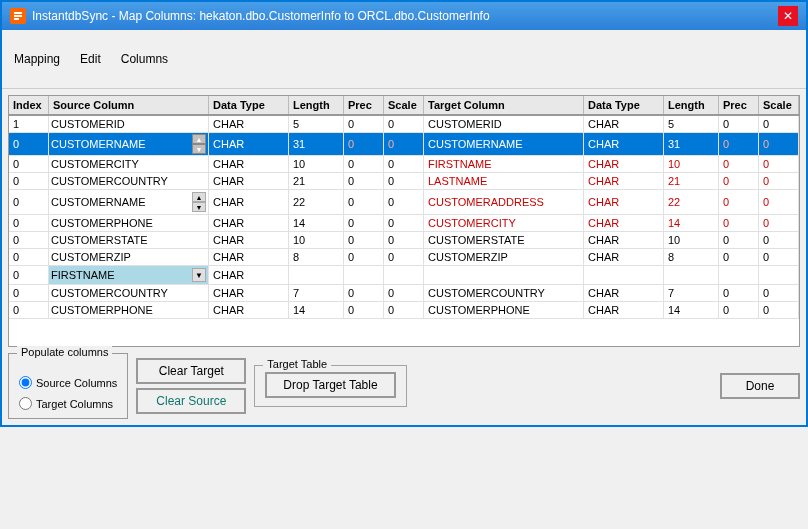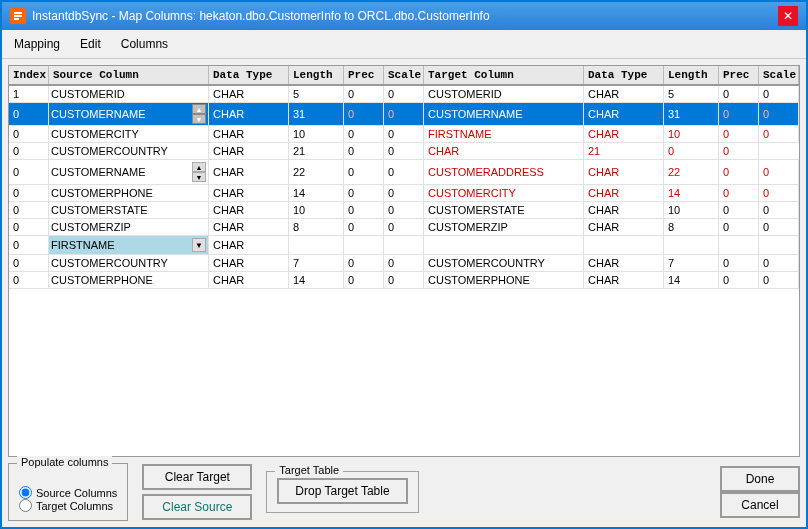--- a/index.html
+++ b/index.html
@@ -6,21 +6,21 @@
     body {
       font-family: 'Segoe UI', Tahoma, Arial, sans-serif;
       font-size: 12px;
       background: #f0f0f0;
       width: 808px;
       height: 529px;
       overflow: hidden;
     }
     .window {
       width: 808px;
-      height: 529px;
+      height: 427px;
       border: 2px solid #0078d7;
       background: #f0f0f0;
       display: flex;
       flex-direction: column;
     }
     .title-bar {
       background: linear-gradient(to bottom, #4a9fe8, #2a7fd8);
       color: white;
       padding: 4px 8px;
       display: flex;
@@ -57,21 +57,21 @@
       cursor: pointer;
       display: flex;
       align-items: center;
       justify-content: center;
       font-size: 12px;
     }
     .menu-bar {
       background: #f0f0f0;
       border-bottom: 1px solid #ccc;
       display: flex;
-      padding: 5px 4px;
+      padding: 20px 4px;
       gap: 4px;
     }
     .menu-item {
       padding: 2px 8px;
       cursor: pointer;
       font-size: 12px;
     }
     .main-content {
       flex: 1;
       padding: 6px;
@@ -97,21 +97,20 @@
       background: #e8e8e8;
       border-bottom: 2px solid #999;
       font-weight: bold;
       font-size: 11px;
     }
     .grid-header-cell {
       padding: 3px 4px;
       border-right: 1px solid #bbb;
       white-space: nowrap;
       overflow: hidden;
-      font-family: Liberation Mono, monospace;
     }
     .grid-body {
       overflow-y: auto;
       flex: 1;
     }
     .grid-row {
       display: grid;
       grid-template-columns: 40px 160px 80px 55px 40px 40px 160px 80px 55px 40px 40px;
       border-bottom: 1px solid #e0e0e0;
       font-size: 11px;
@@ -169,21 +168,21 @@
       top: -8px;
       left: 8px;
       background: #f0f0f0;
       padding: 0 4px;
       font-size: 11px;
     }
     .radio-row {
       display: flex;
       align-items: center;
       gap: 4px;
-      margin-top: 0;
+      margin-top: 8px;
     }
     .radio-row input[type=radio] {
       margin: 0;
     }
     .radio-label {
       font-size: 11px;
     }
     .populate-actions {
       display: flex;
       flex-direction: column;
@@ -321,20 +320,21 @@
 
           <div class="grid-row">
             <div class="grid-cell">0</div>
             <div class="grid-cell source-col-cell">
               <span class="source-col-text">CUSTOMERCOUNTRY</span>
             </div>
             <div class="grid-cell">CHAR</div>
             <div class="grid-cell">21</div>
             <div class="grid-cell">0</div>
             <div class="grid-cell">0</div>
+            <div class="grid-cell red-text">LASTNAME</div>
             <div class="grid-cell red-text">CHAR</div>
             <div class="grid-cell red-text">21</div>
             <div class="grid-cell red-text">0</div>
             <div class="grid-cell red-text">0</div>
           </div>
 
           <div class="grid-row">
             <div class="grid-cell">0</div>
             <div class="grid-cell source-col-cell">
               <span class="source-col-text">CUSTOMERNAME</span>
@@ -448,21 +448,21 @@
             <div class="grid-cell">CHAR</div>
             <div class="grid-cell">14</div>
             <div class="grid-cell">0</div>
             <div class="grid-cell">0</div>
           </div>
         </div>
       </div>
     </div>
 
     <div class="bottom-section">
-      <div style="display:flex;align-items:center;gap:6px;">
+      <div style="display:flex;align-items:center;">
 
         <div class="populate-group">
           <span class="group-label">Populate columns</span>
           <div class="radio-row" style="margin-top:16px;">
             <input type="radio" name="populate" id="radio-source" checked="" style="">
             <label class="radio-label" for="radio-source">Source Columns</label>
           </div>
           <div class="radio-row">
             <input type="radio" name="populate" id="radio-target" style="">
             <label class="radio-label" for="radio-target">Target Columns</label>
@@ -477,17 +477,16 @@
         <div class="target-table-group">
           <span class="group-label">Target Table</span>
           <div style="margin-top:0;">
             <button class="btn btn-large">Drop Target Table</button>
           </div>
         </div>
       </div>
 
       <div class="action-buttons">
         <button class="btn">Done</button>
-        <button class="btn">Cancel</button>
       </div>
     </div>
   </div>
 </div>
 
 </body></html>

